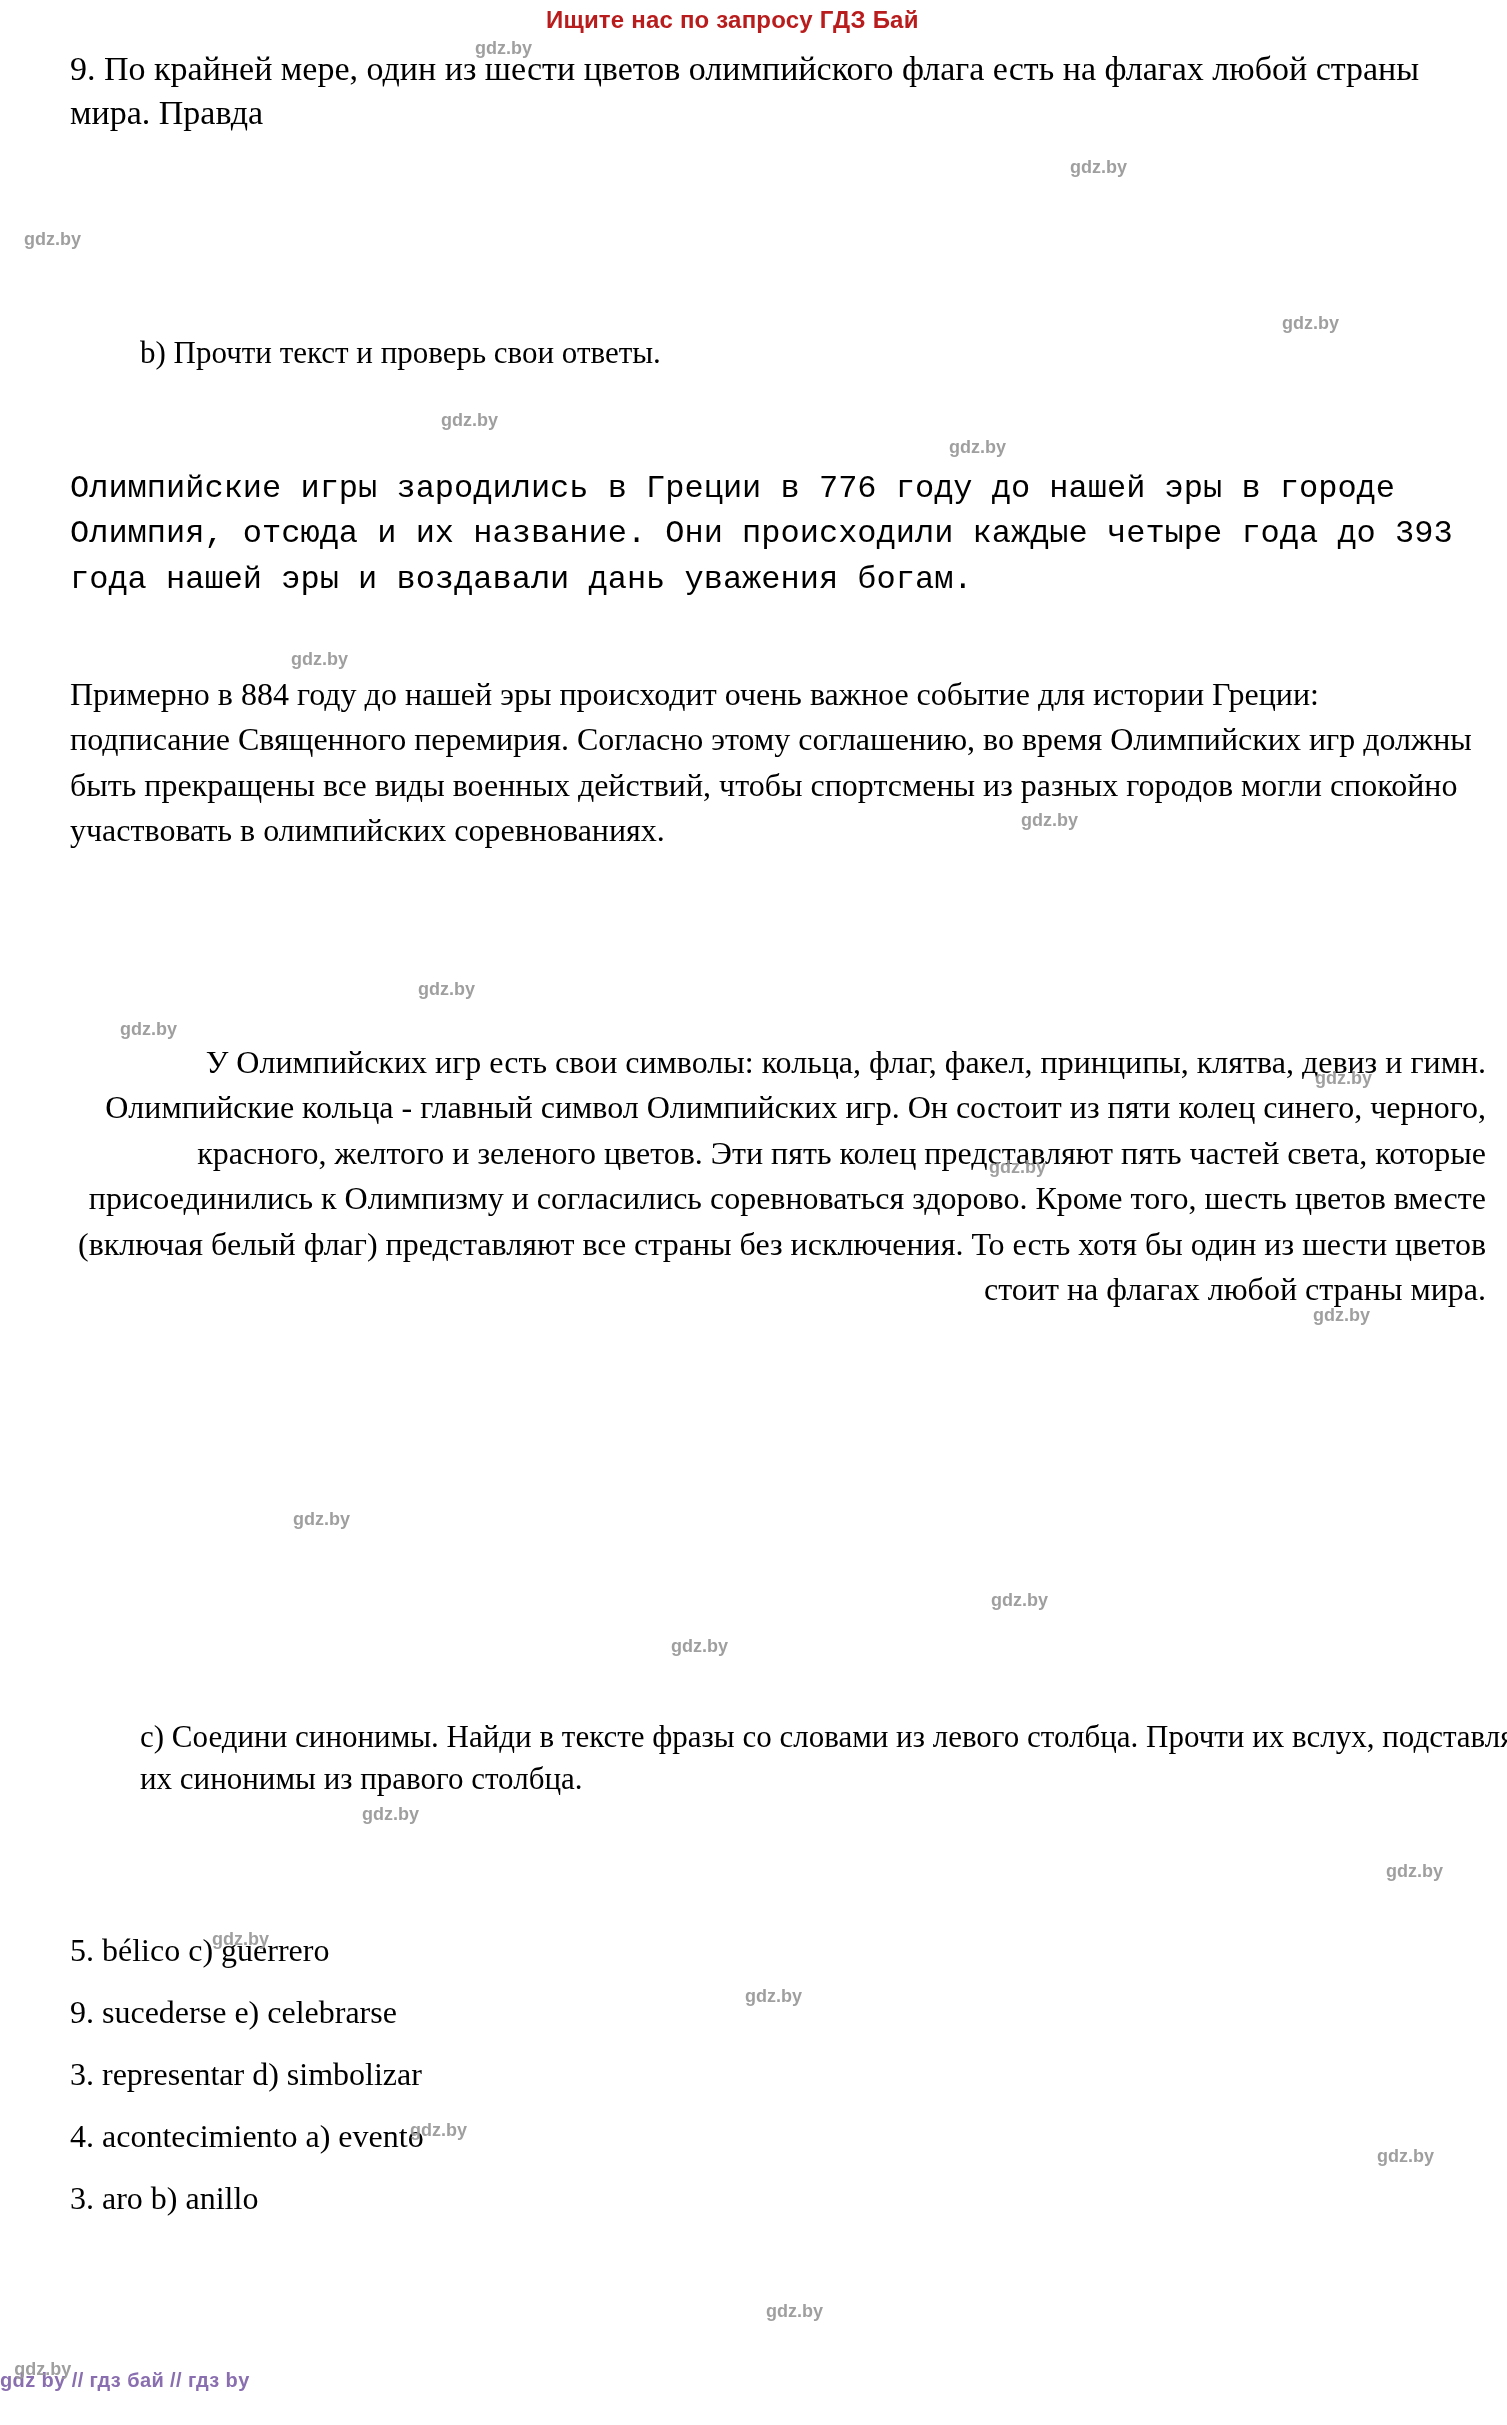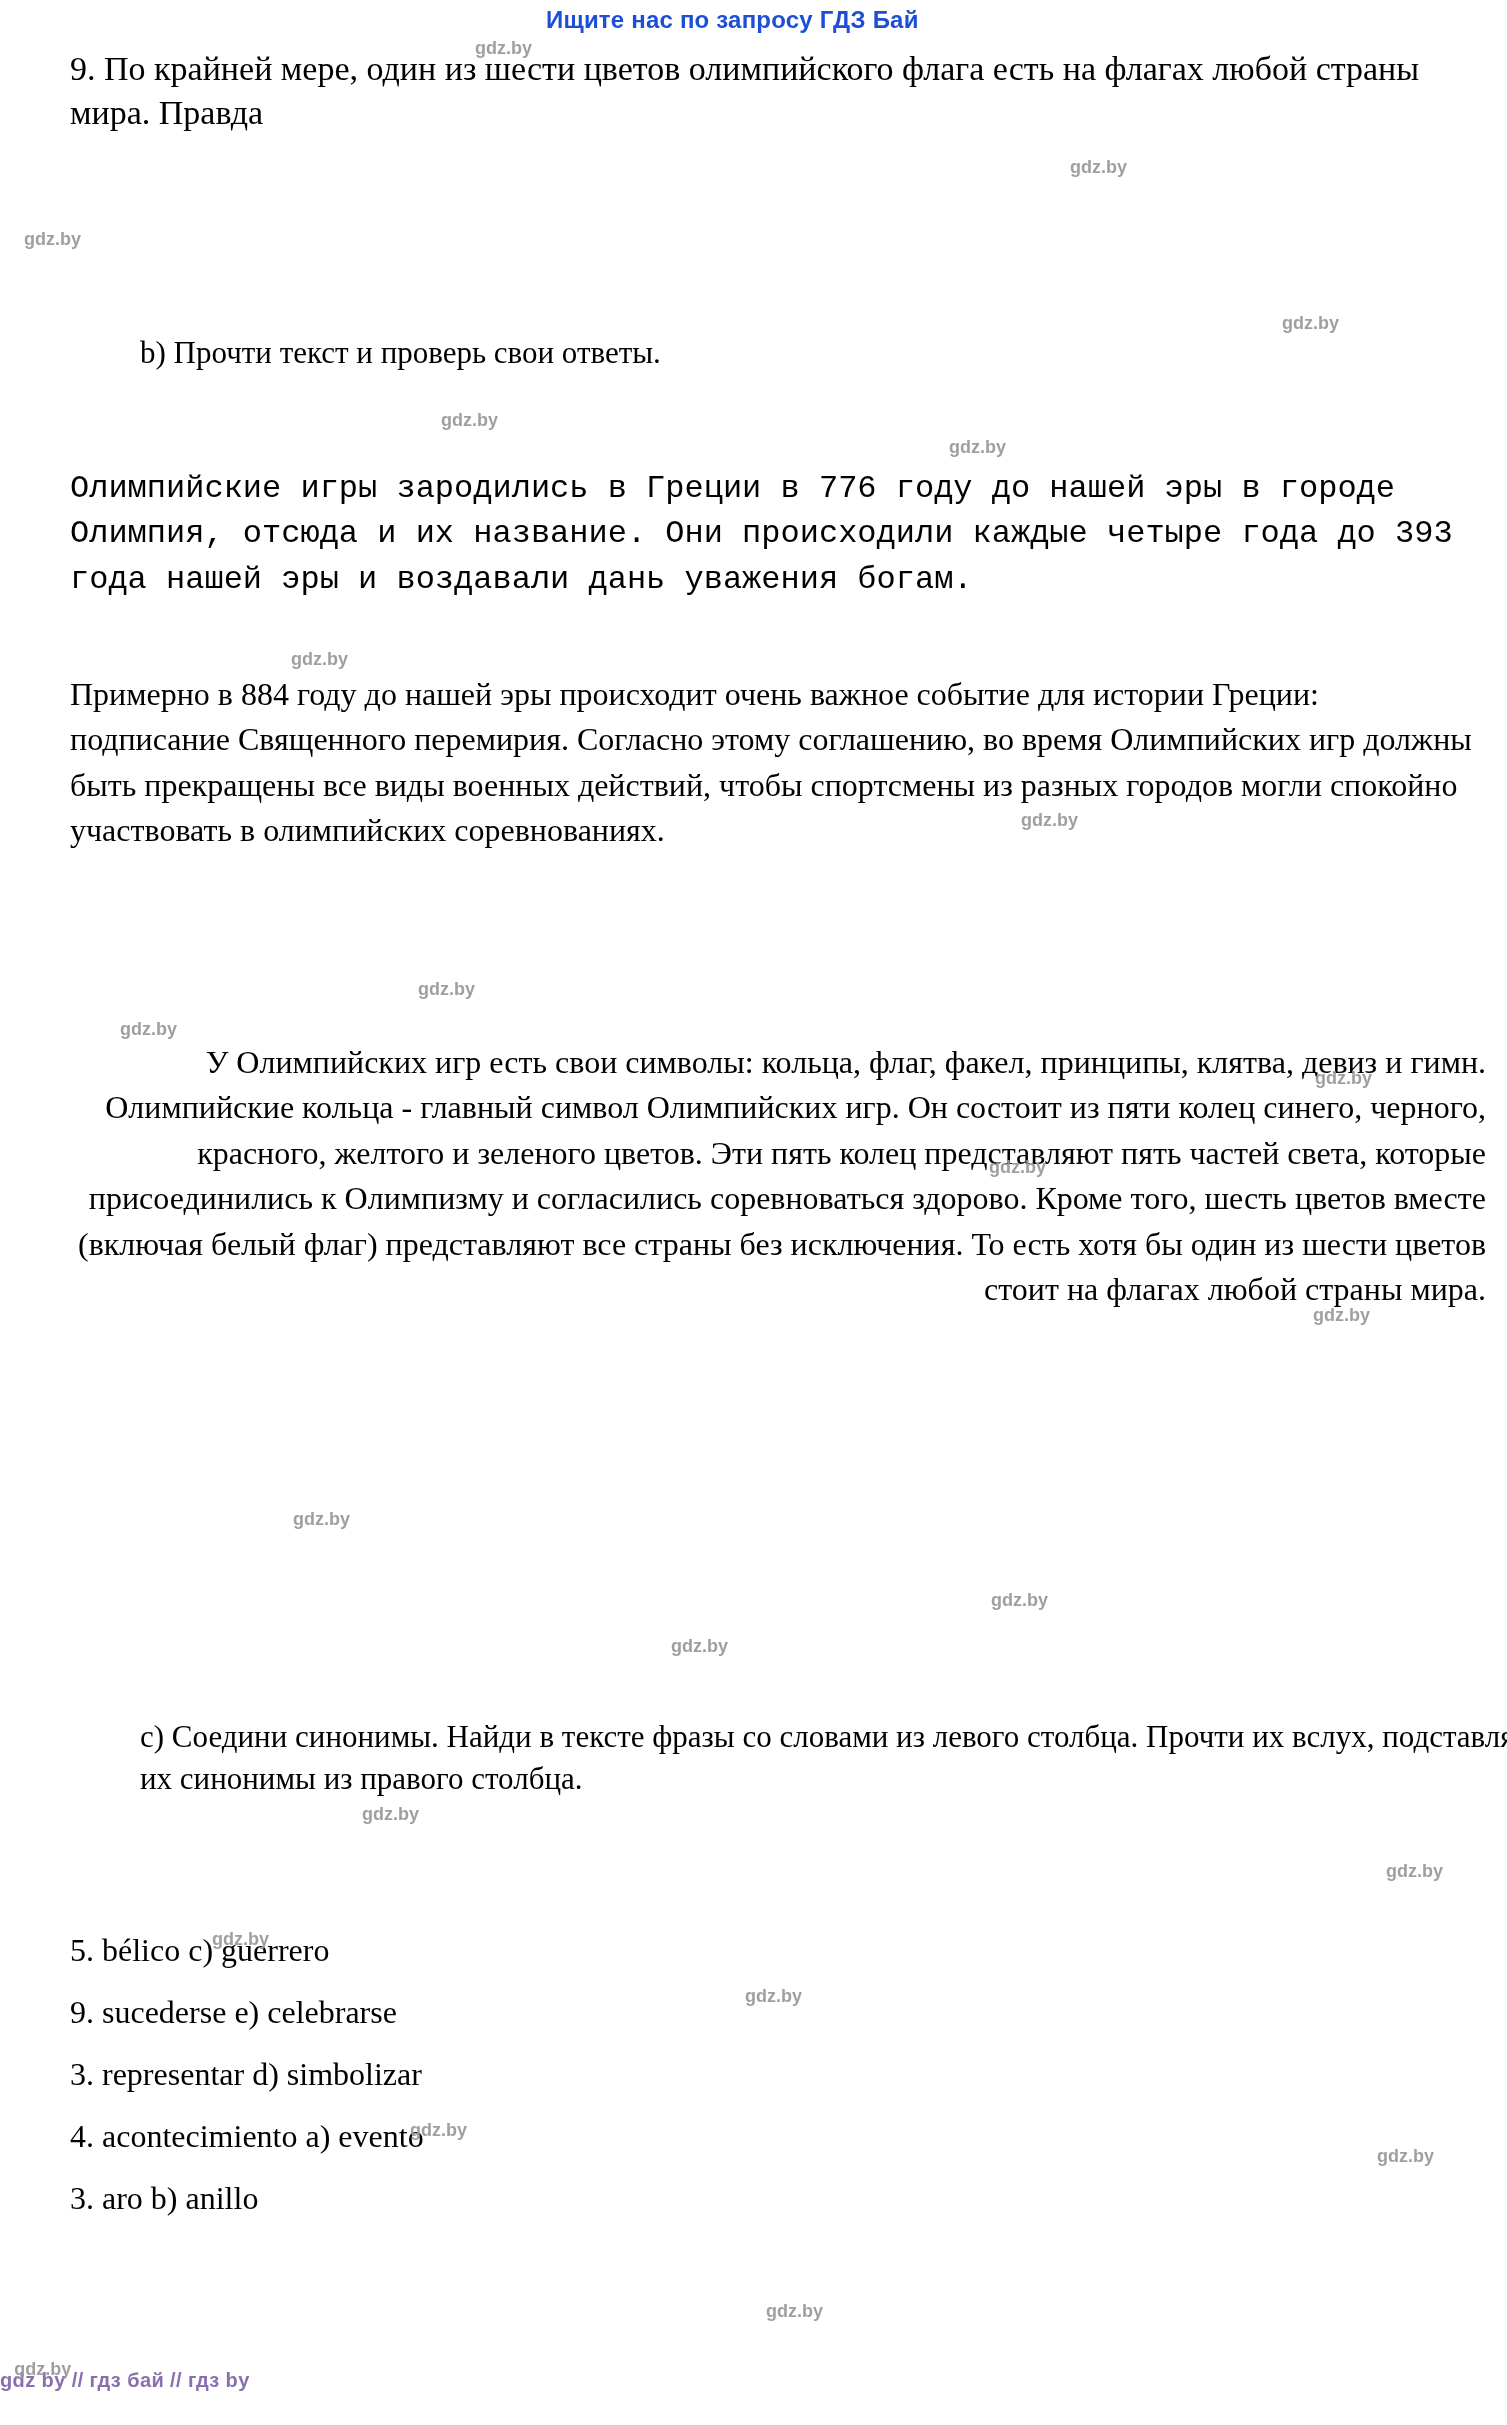--- a/index.html
+++ b/index.html
@@ -20,21 +20,21 @@
     position: relative;
     width: 1508px;
     height: 2426px;
   }
 
   
   .promo {
     position: absolute;
     top: 6.3px;
     left: 546px;
-    color: #1d4ed8;
+    color: #b91c1c;
     font-family: "Liberation Sans", sans-serif;
     font-weight: bold;
     font-size: 24px;
     letter-spacing: 0.2px;
     white-space: nowrap;
   }
 
   
   .wm {
     position: absolute;

